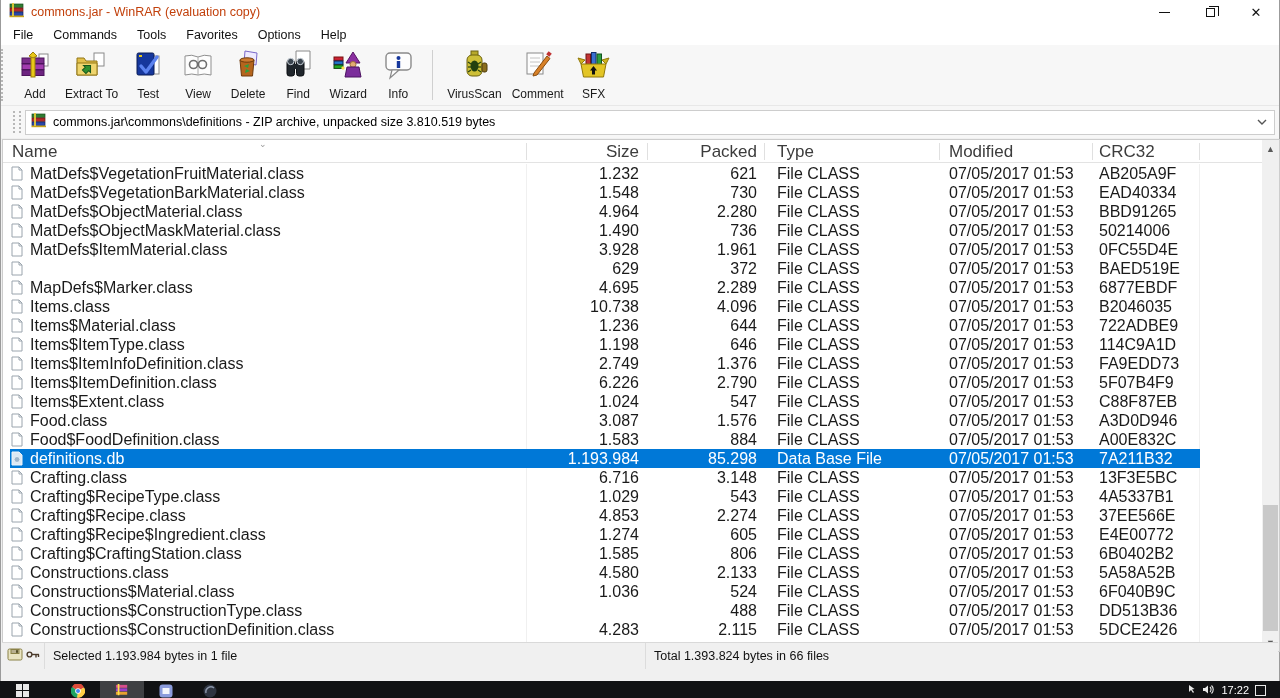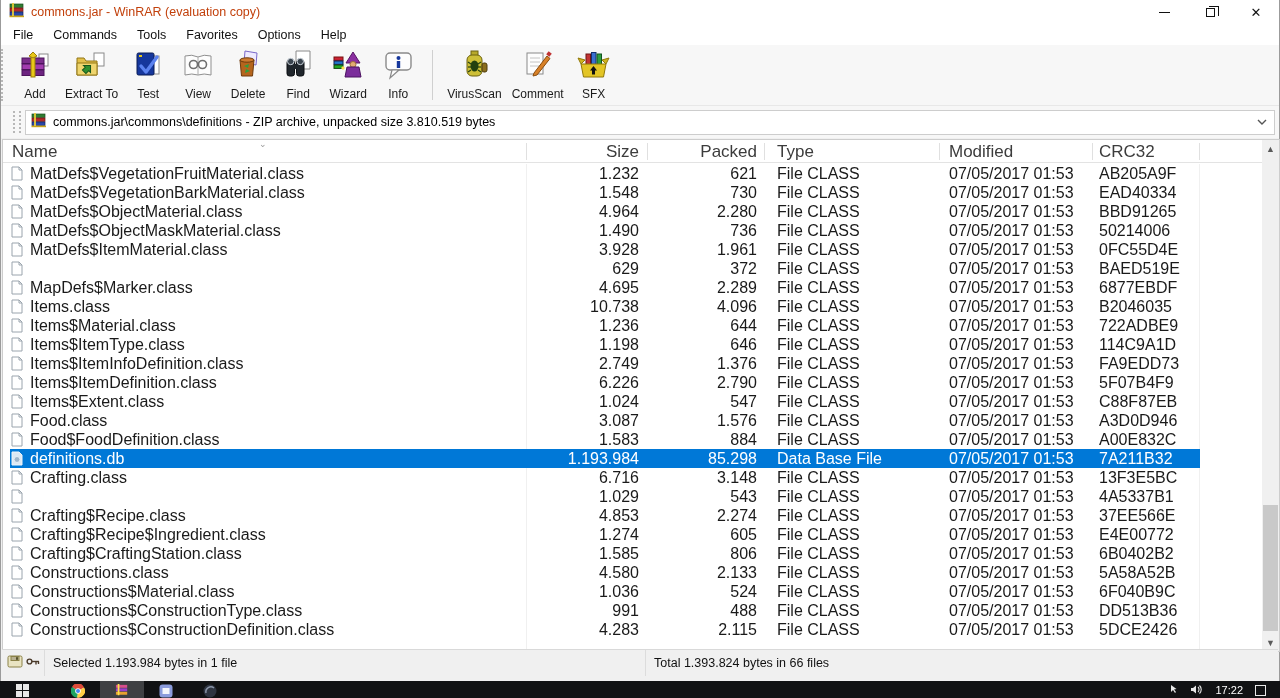--- a/index.html
+++ b/index.html
@@ -59,31 +59,31 @@
   .row.selected .selbg { position:absolute; left:7px; width:1190px; top:0; height:19px; background:#0078d7; }
   .row.selected .cell { color:#ffffff; z-index:1; }
 
   
   .vscroll { position:absolute; top:0; right:0; width:17px; height:100%; background:#f0f0f0; }
   .sarrow { position:absolute; left:0; width:17px; height:17px; display:flex; align-items:center; justify-content:center; color:#5a5a5a; font-size:9px; }
   .sarrow.up { top:0; } .sarrow.down { bottom:0; }
   .sthumb { position:absolute; left:1px; width:15px; top:365px; height:126px; background:#c9c9c9; }
 
   
-  .statusbar { position:absolute; left:1px; right:1px; bottom:5px; height:27px; background:#f0f0f0; border-top:1px solid #d9d9d9; display:flex; align-items:center; font-size:12.5px; color:#111; }
+  .statusbar { position:absolute; left:1px; right:1px; bottom:12px; height:27px; background:#f0f0f0; border-top:1px solid #d9d9d9; display:flex; align-items:center; font-size:12.5px; color:#111; }
   .sb-icons { width:42px; display:flex; align-items:center; justify-content:center; gap:3px; height:100%; }
   .sb-div { width:1px; height:100%; background:#dcdcdc; }
   .sb-sel { width:600px; padding-left:8px; height:100%; display:flex; align-items:center; }
   .sb-tot { flex:1; padding-left:8px; height:100%; display:flex; align-items:center; }
 
   
   .taskbar { position:absolute; left:0; right:0; bottom:0; height:17px; background:#111214; display:flex; align-items:flex-start; overflow:hidden; }
   .tk-item { width:44px; height:17px; display:flex; align-items:flex-start; justify-content:center; padding-top:3px; }
   .tk-item.active { background:#3f4043; }
-  .tk-right { margin-left:auto; display:flex; align-items:flex-start; gap:12px; padding:3px 14px 0 0; }
+  .tk-right { margin-left:auto; display:flex; align-items:flex-start; gap:6px; padding:3px 14px 0 0; }
   .tk-time { color:#fff; font-size:11px; line-height:12px; }
   .tk-square { width:11px; height:11px; border:1px solid #e8e8e8; margin-top:1px; }
 </style>
 </head>
 <body>
 
 <div class="window">
 
   <div class="titlebar">
     <span id="title-icon">
@@ -547,20 +547,21 @@
           <span class="cell c-mod">07/05/2017 01:53</span>
           <span class="cell c-crc">13F3E5BC</span>
         </div>
         <div class="row">
           <span class="cell c-icon">
 <svg width="12" height="15" viewBox="0 0 12 15">
               <path d="M1 1 L8 1 L11 4 L11 14 L1 14 Z" fill="#fff" stroke="#9aa4ad"></path>
               <path d="M8 1 L8 4 L11 4" fill="none" stroke="#9aa4ad"></path>
             </svg>
 </span>
+          <span class="cell c-name">Crafting$RecipeType.class</span>
           <span class="cell c-size">1.029</span>
           <span class="cell c-packed">543</span>
           <span class="cell c-type">File CLASS</span>
           <span class="cell c-mod">07/05/2017 01:53</span>
           <span class="cell c-crc">4A5337B1</span>
         </div>
         <div class="row">
           <span class="cell c-icon">
 <svg width="12" height="15" viewBox="0 0 12 15">
               <path d="M1 1 L8 1 L11 4 L11 14 L1 14 Z" fill="#fff" stroke="#9aa4ad"></path>
@@ -631,21 +632,20 @@
           <span class="cell c-crc">6F040B9C</span>
         </div>
         <div class="row">
           <span class="cell c-icon">
 <svg width="12" height="15" viewBox="0 0 12 15">
               <path d="M1 1 L8 1 L11 4 L11 14 L1 14 Z" fill="#fff" stroke="#9aa4ad"></path>
               <path d="M8 1 L8 4 L11 4" fill="none" stroke="#9aa4ad"></path>
             </svg>
 </span>
           <span class="cell c-name">Constructions$ConstructionType.class</span>
-          <span class="cell c-size">991</span>
           <span class="cell c-packed">488</span>
           <span class="cell c-type">File CLASS</span>
           <span class="cell c-mod">07/05/2017 01:53</span>
           <span class="cell c-crc">DD513B36</span>
         </div>
         <div class="row">
           <span class="cell c-icon">
 <svg width="12" height="15" viewBox="0 0 12 15">
               <path d="M1 1 L8 1 L11 4 L11 14 L1 14 Z" fill="#fff" stroke="#9aa4ad"></path>
               <path d="M8 1 L8 4 L11 4" fill="none" stroke="#9aa4ad"></path>

